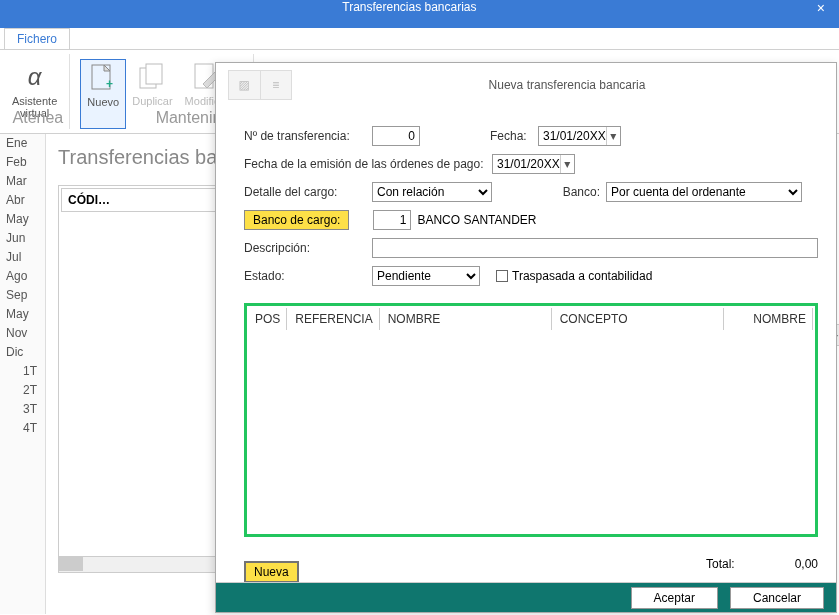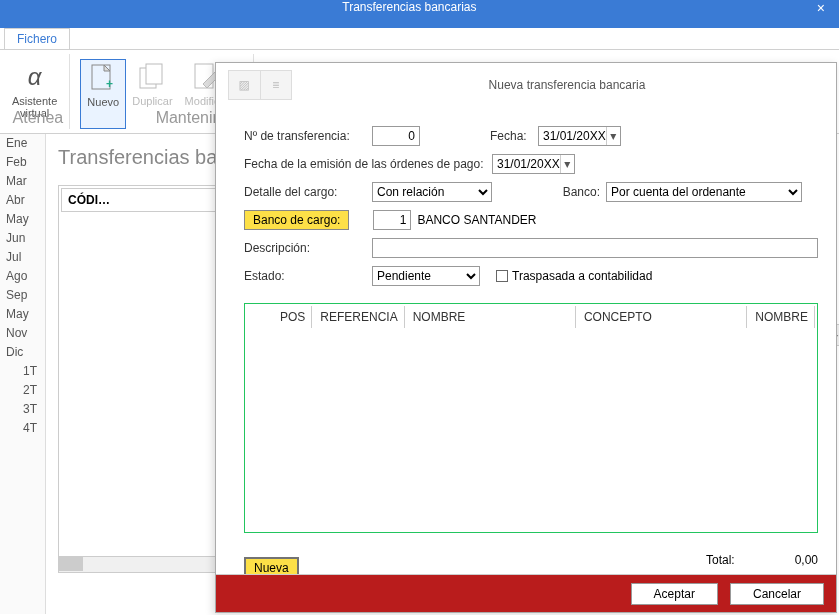--- a/index.html
+++ b/index.html
@@ -50,28 +50,28 @@
   .frow { display: flex; align-items: center; margin-bottom: 6px; min-height: 22px; }
   .flabel { color: #333; }
   .frow input[type=text] { border: 1px solid #999; height: 20px; padding: 0 4px; }
   .frow select { border: 1px solid #999; height: 20px; background:#fff; }
   .datebox { border: 1px solid #999; height: 20px; display:inline-flex; align-items:center; padding:0 0 0 4px; }
   .datebox .dd { width:14px; text-align:center; color:#555; border-left:1px solid #ccc; height:100%; line-height:18px; cursor:pointer; }
   .minibtn { border: 1px solid #888; padding: 2px 8px; background:#fde047; cursor:pointer; }
   .minibtn.sel { border: 2px solid #737373; margin-top: 16px; }
   .chk { width:12px; height:12px; border:1px solid #666; display:inline-block; vertical-align:middle; margin-right:4px; }
 
-  .detail-table { border:1px solid #22c55e; width:100%; margin-top:16px;padding-left:27px; }
+  .detail-table { border:3px solid #22c55e; width:100%; margin-top:16px; }
   .detail-table th { border-right:1px solid #ccc; padding:4px 6px; text-align:left; background:#fff; font-weight:normal; color:#333; }
   .detail-table th:last-child{text-align:right;}
   .detail-table .body { height:200px; }
   .detail-footer { display:flex; align-items:center; padding:8px 0; }
   .detail-footer .spacer { flex:1; }
 
-  .dialog-footer { position:absolute; bottom:0; left:0; right:0; height:38px; border-top:1px solid #ccc; display:flex; justify-content:flex-end; align-items:center; padding:0 12px; gap:12px; background:#b91c1c; }
+  .dialog-footer { position:absolute; bottom:0; left:0; right:0; height:30px; border-top:1px solid #ccc; display:flex; justify-content:flex-end; align-items:center; padding:0 12px; gap:12px; background:#0f766e; }
   .dlgbtn { border:1px solid #999; background:#fff; padding:3px 22px; cursor:pointer; }
 
 </style>
 </head>
 <body>
 
 <div class="titlebar">
   <span class="title">Transferencias bancarias</span>
   <span class="close">×</span>
 </div>

